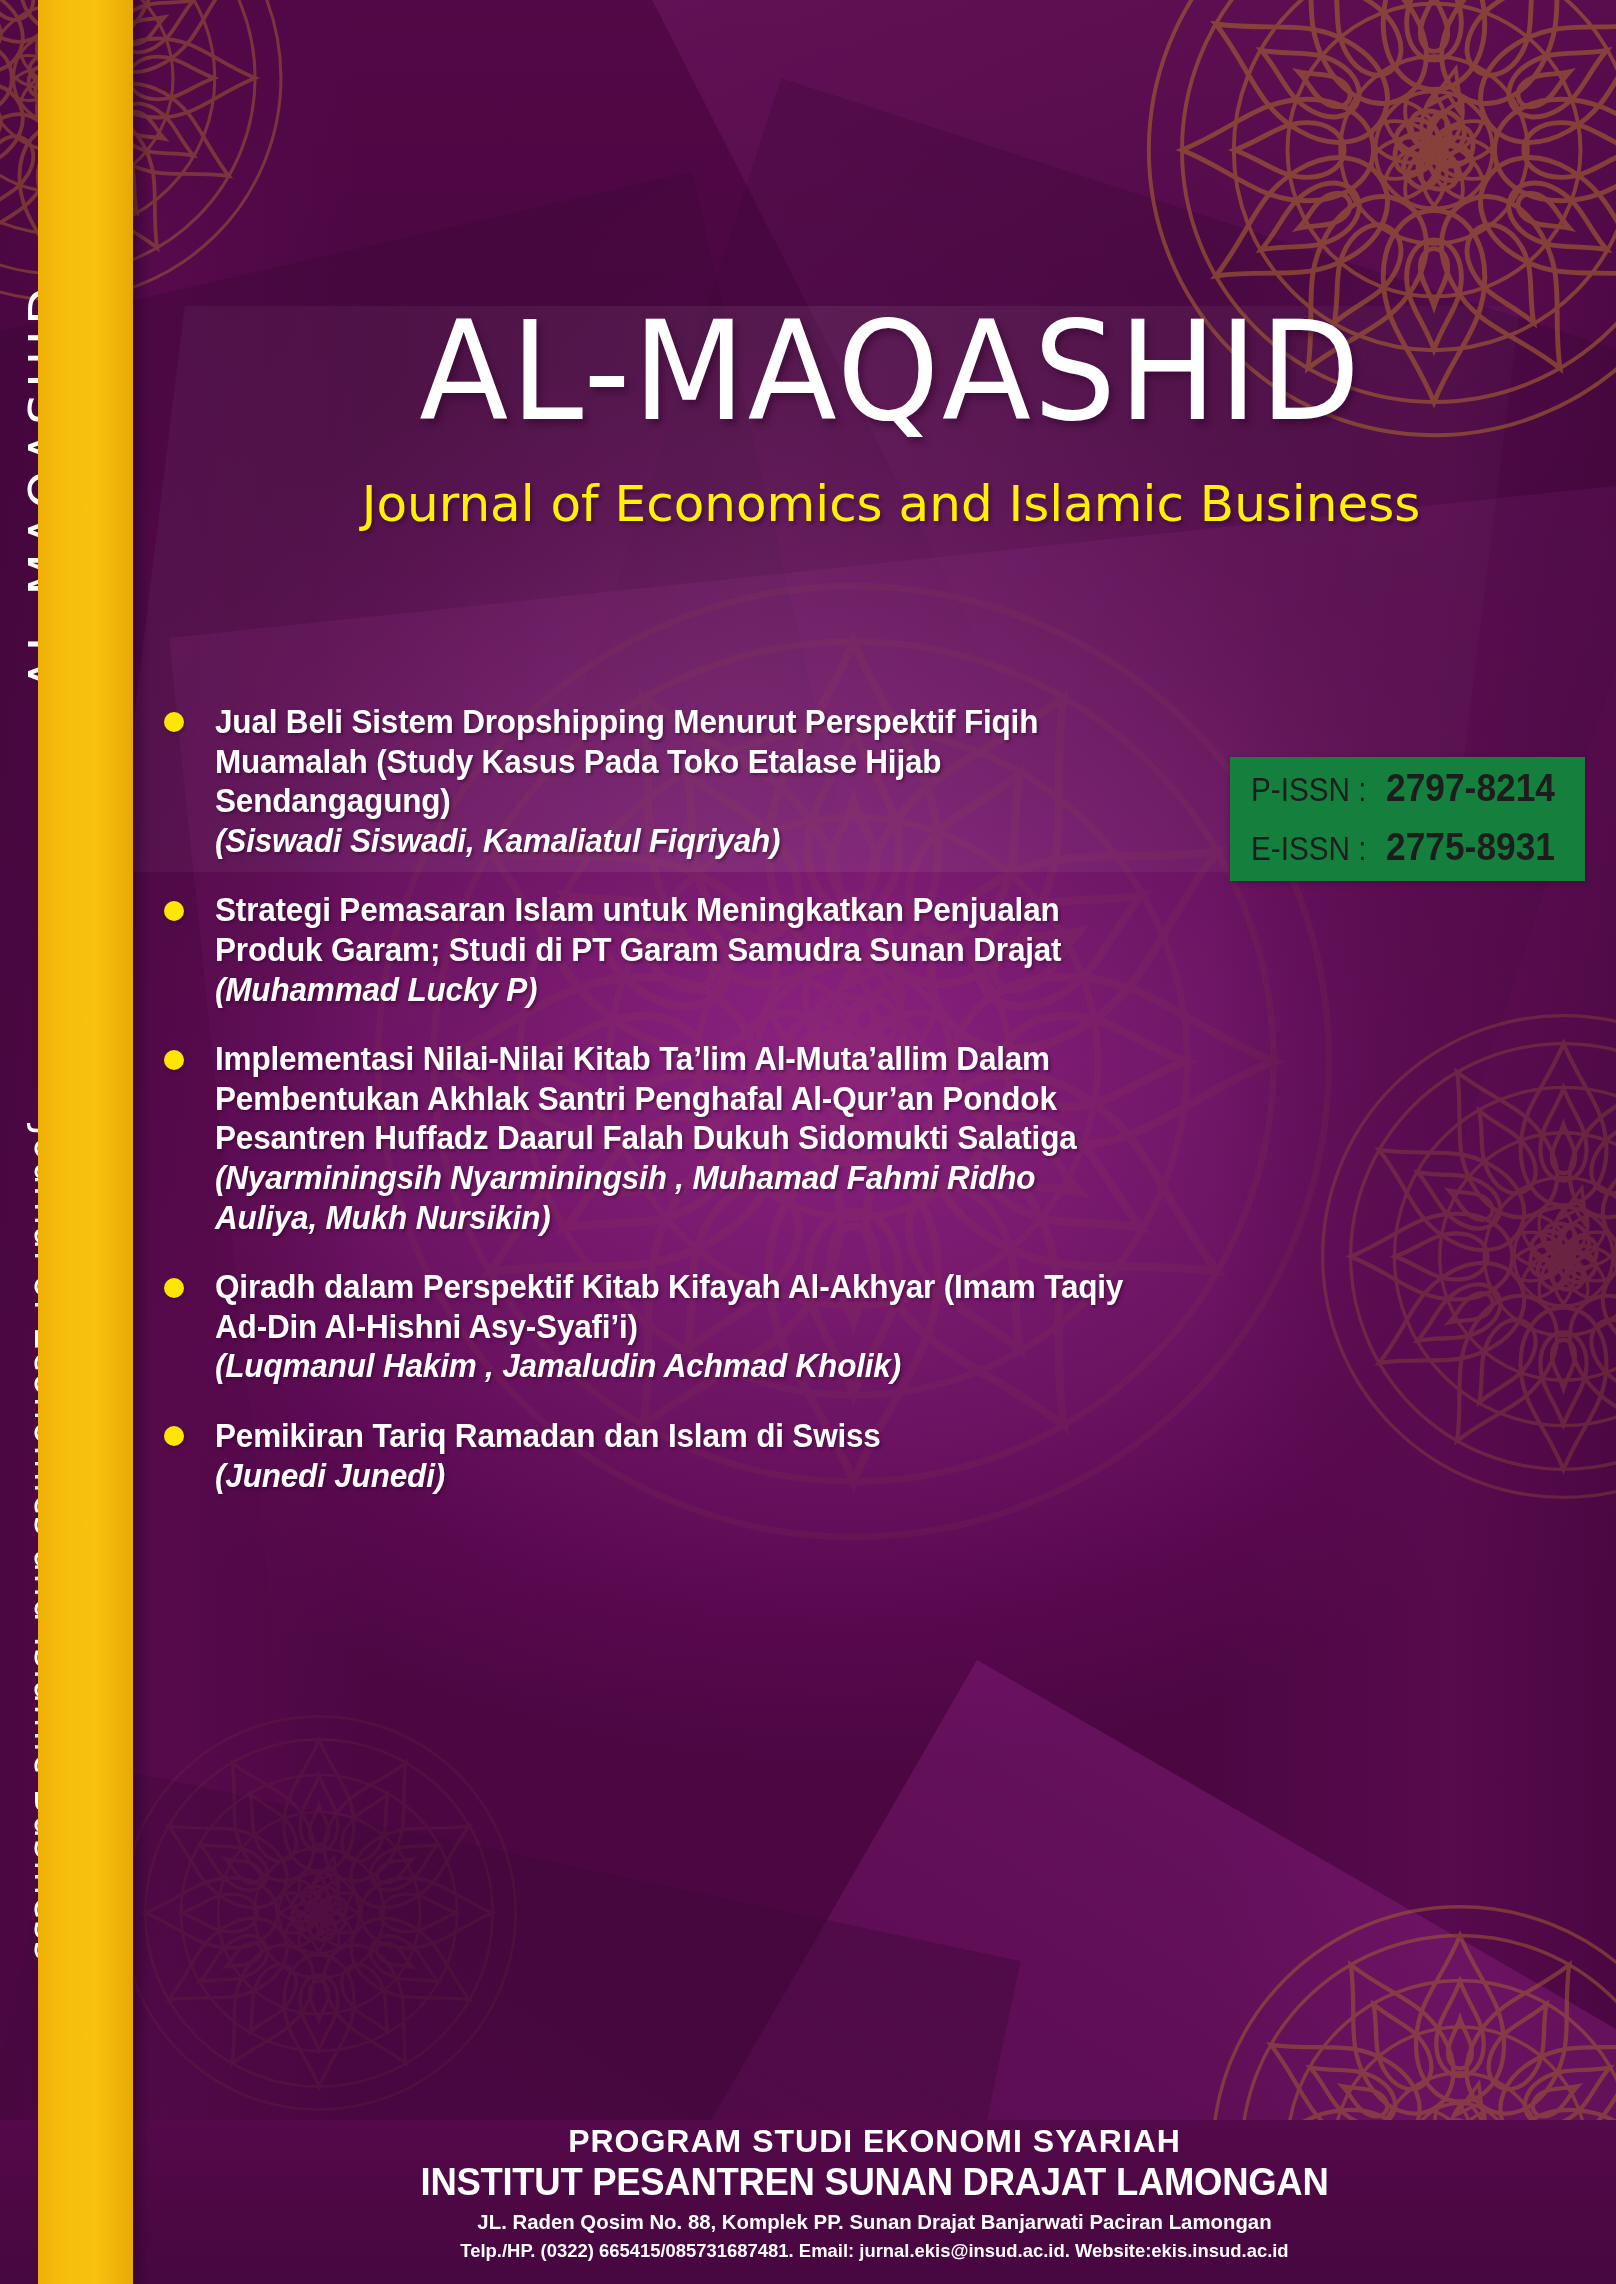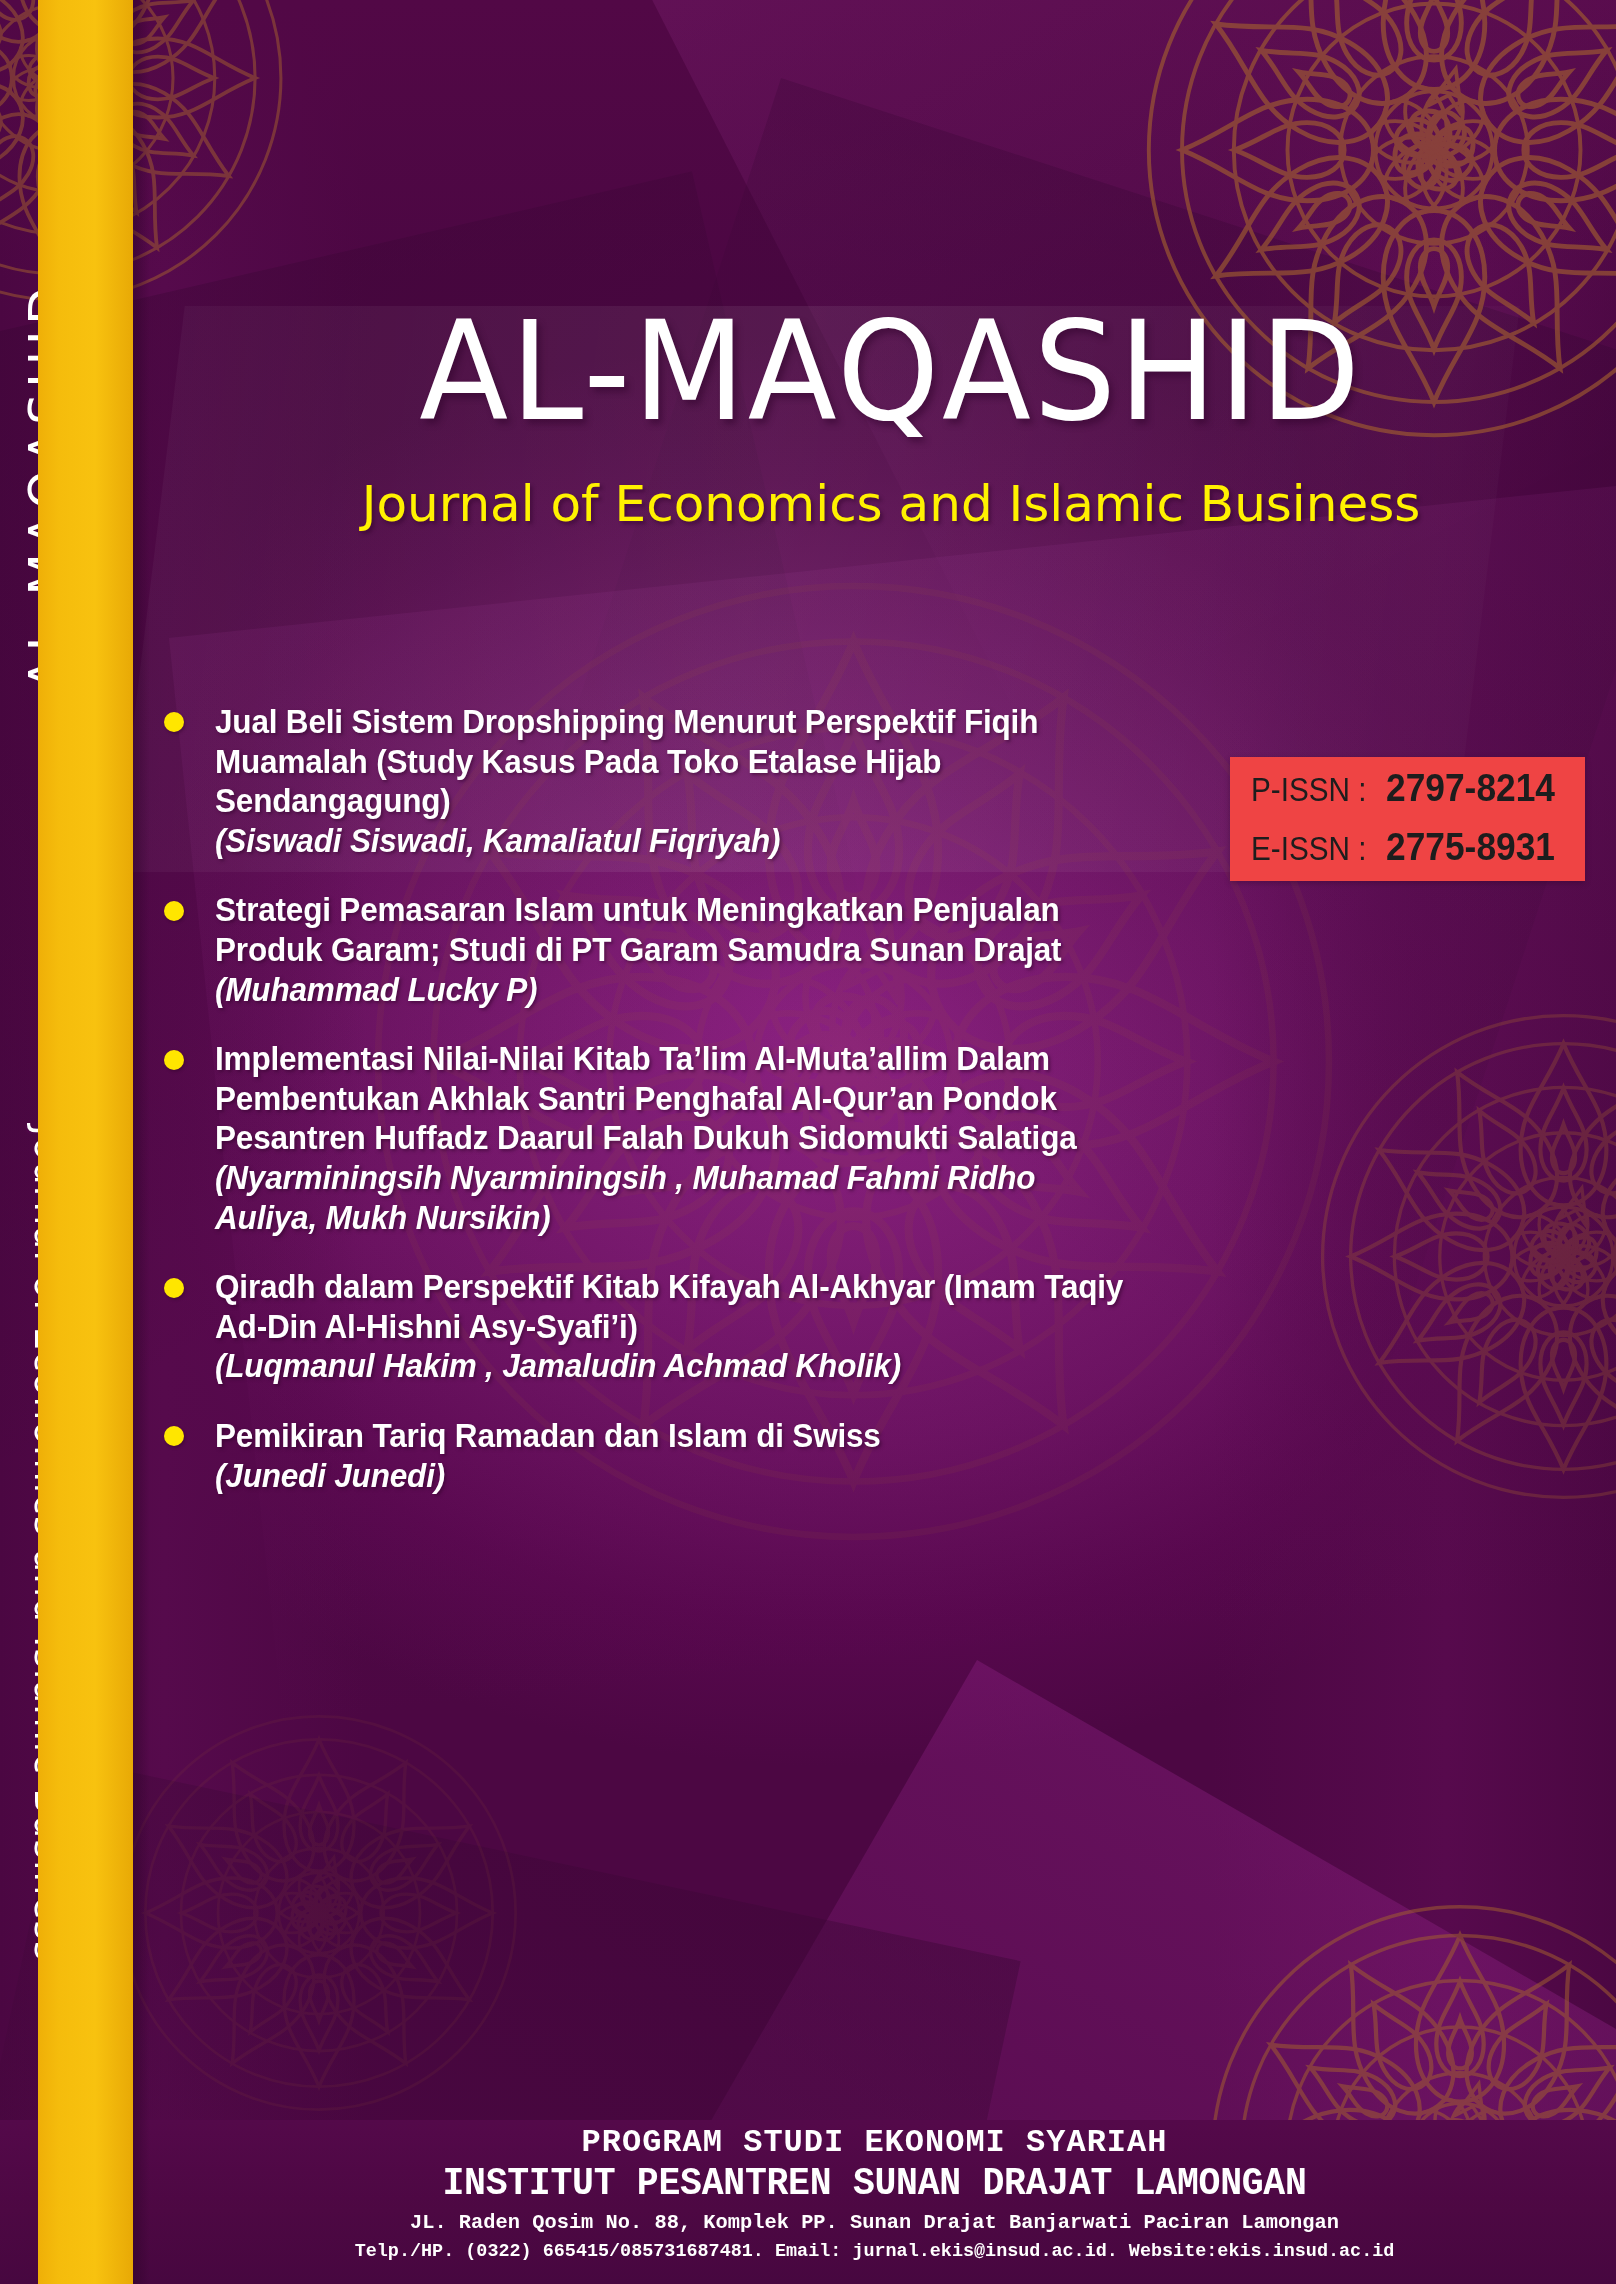--- a/index.html
+++ b/index.html
@@ -146,21 +146,21 @@
     color:#fff200;
     letter-spacing:0px;
     line-height:1;
     margin:43px 0 0;
     text-shadow:2.6px 2.6px 3.9px rgba(45,2,40,.45);
   }
 
   
   .issn-box{
     position:absolute;right:31px;top:757px;
-    background:#ef4444;
+    background:#15803d;
     padding:10.4px 17px 11.7px 21px;
     z-index:9;
     box-shadow:0 2px 5.9px rgba(30,0,28,.3);
   }
   .issn-line{
     display:flex;align-items:baseline;
     font-family:"Liberation Sans",sans-serif;
     color:#1d1d1d;white-space:nowrap;
   }
   .issn-line + .issn-line{margin-top:16px;}
@@ -199,21 +199,21 @@
 
   
   .footer-band{
     position:absolute;left:0;right:0;bottom:0;height:164px;
     background:linear-gradient(180deg,#54094a 0%, #4d0843 55%, #470740 100%);
     z-index:5;
   }
   .footer{
     position:absolute;left:133px;right:0;bottom:22px;
     text-align:center;color:#ffffff;z-index:8;
-    font-family:Liberation Mono, monospace;
+    font-family:Liberation Sans, sans-serif;
   }
   .f-program{
     font-size:32px;font-weight:700;letter-spacing:1px;
     margin:0 0 1.3px;
   }
   .f-institute{
     font-size:38px;font-weight:700;letter-spacing:-0.3px;
     margin:0 0 5.2px;transform:scaleX(.96);
   }
   .f-address{

